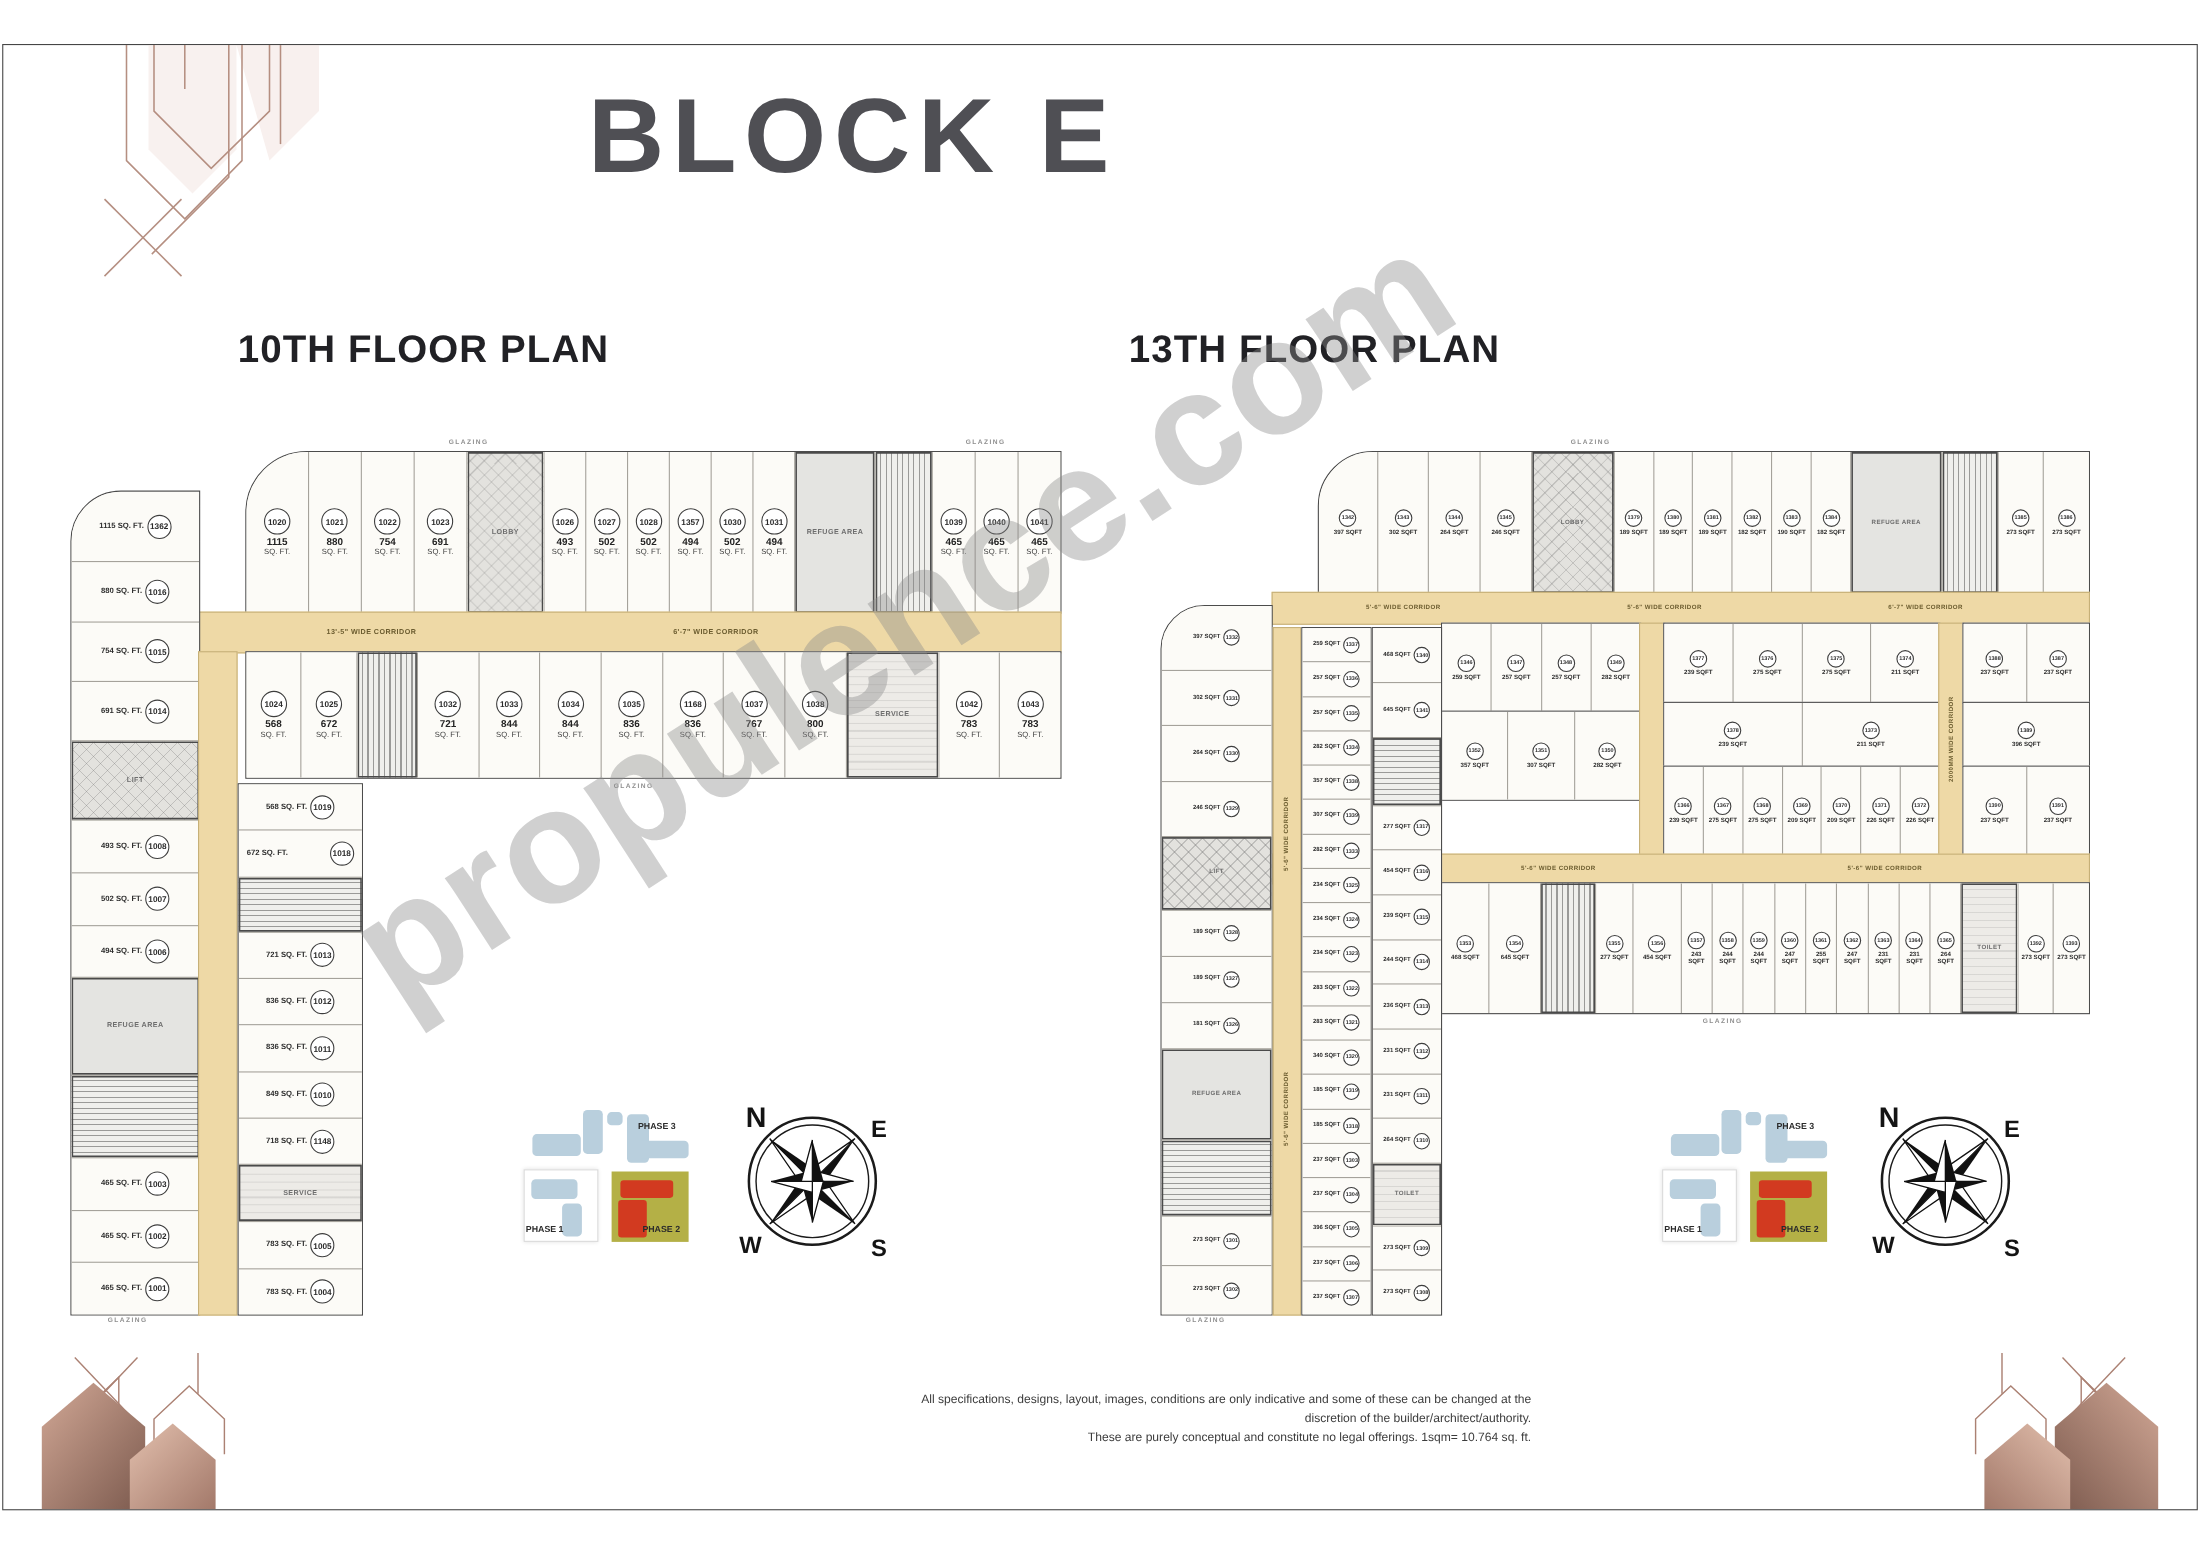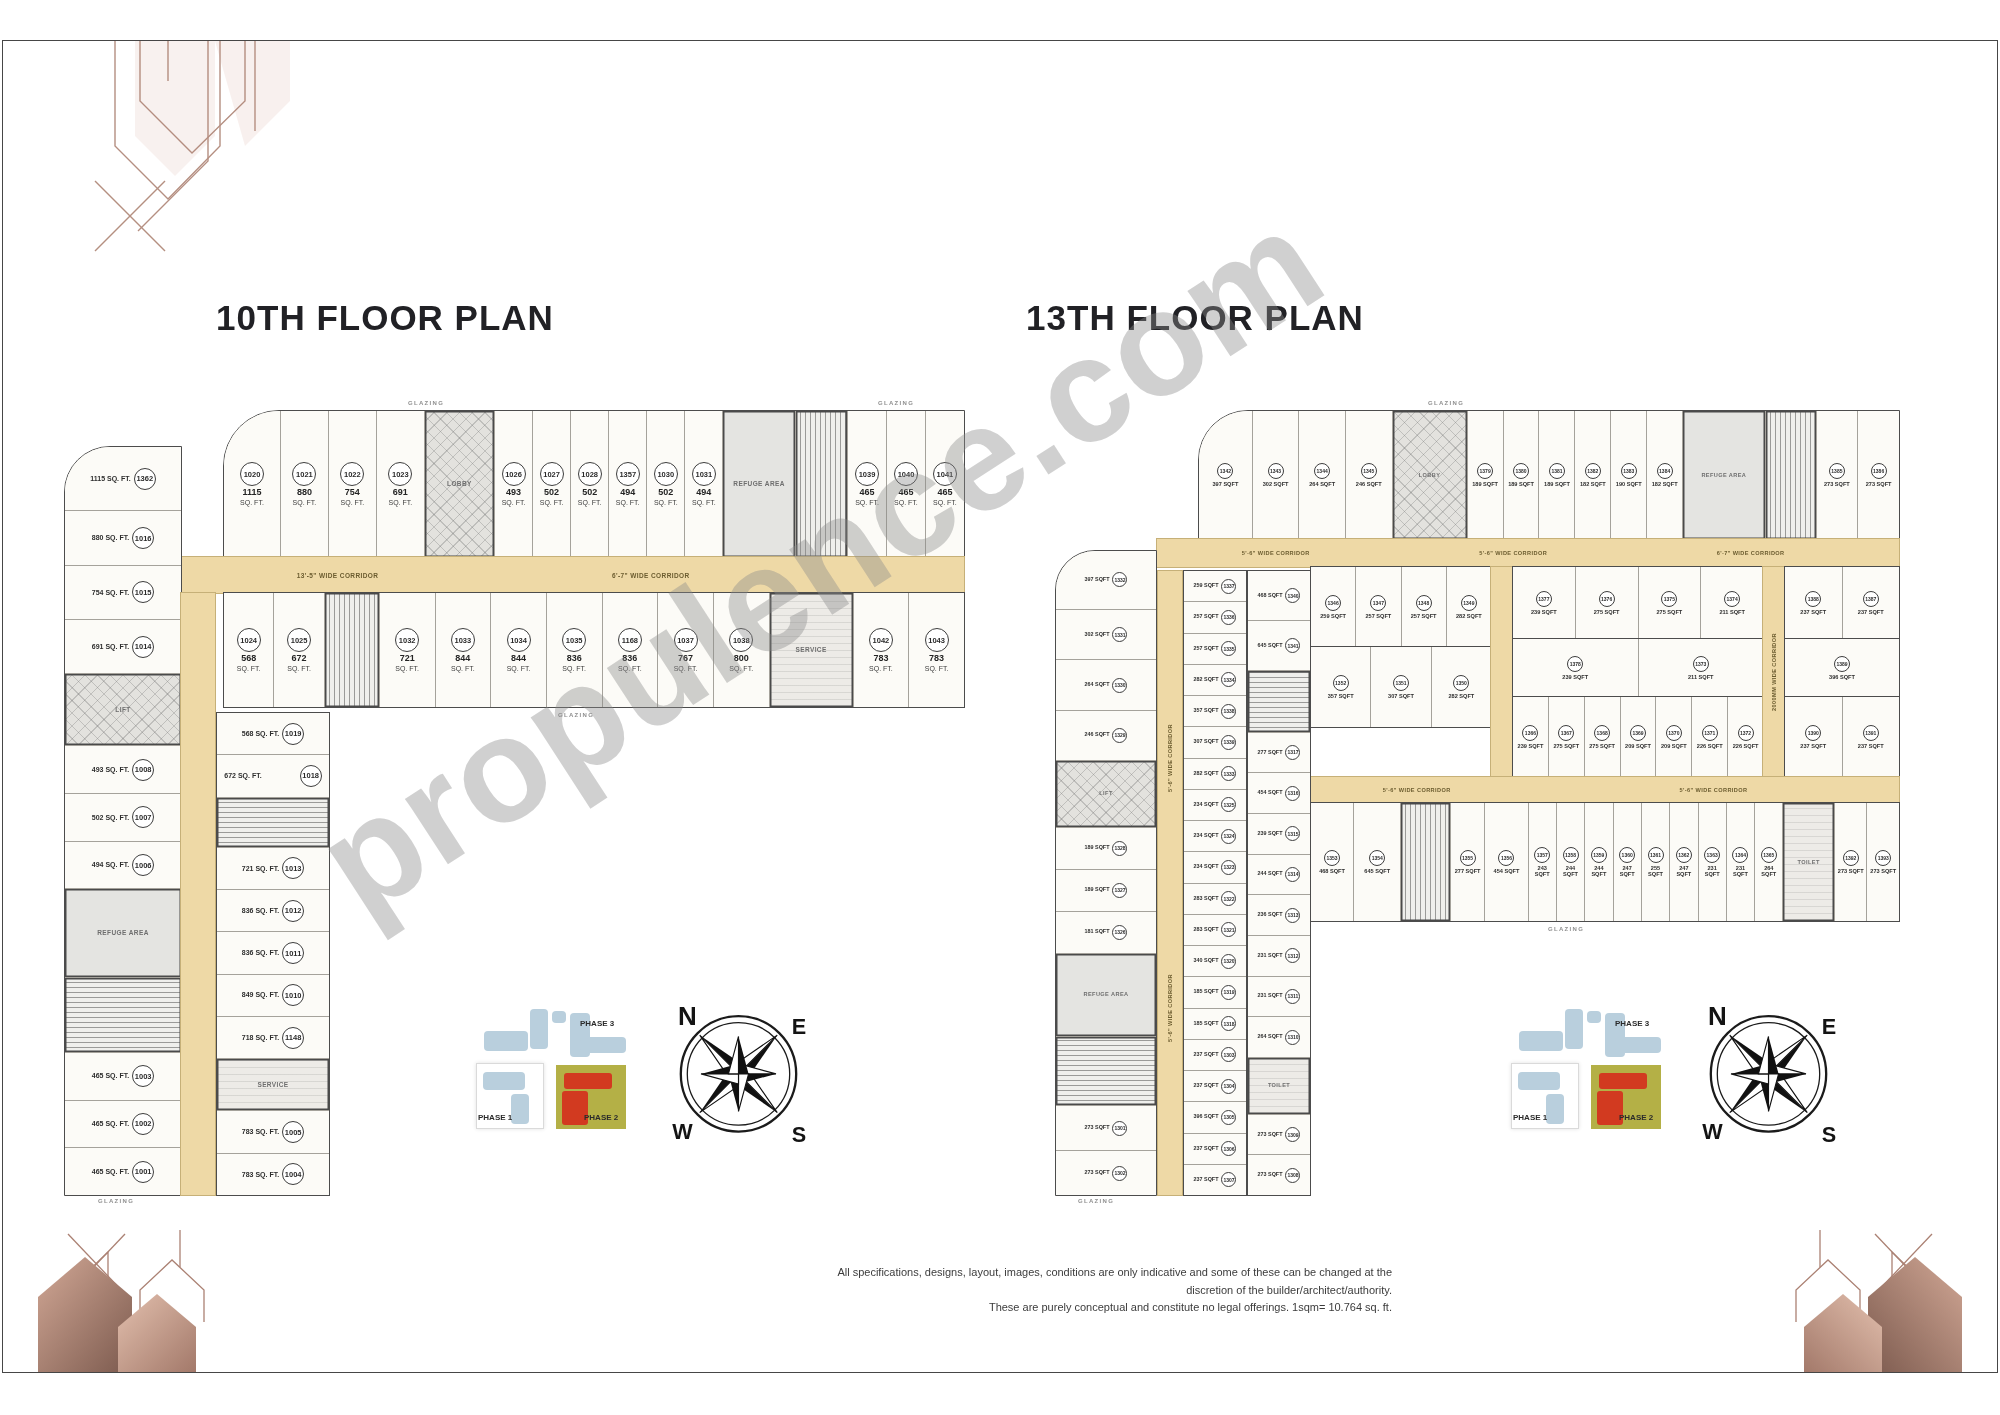--- a/index.html
+++ b/index.html
@@ -121,20 +121,21 @@
           <path d="M95,12 L38,72"></path>
         <path d="M45,112 V62 L78,30 V85"></path>
         <path d="M110,100 V68 L142,38 L174,68 V100"></path>
         <path d="M150,45 V8"></path>
       </g>
       <path d="M8,150 V75 L55,35 L102,75 V150 Z" fill="url(#cop1)"></path>
       <path d="M88,150 V105 L127,72 L166,105 V150 Z" fill="url(#cop2)"></path>
     </svg>
   </div>
 
+  <div class="page-title">BLOCK E</div>
   <div class="plan-heading" id="h10">10TH FLOOR PLAN</div>
   <div class="plan-heading" id="h13">13TH FLOOR PLAN</div>
 
   <div class="plan" id="plan0">
       <span class="glz" style="left: 350px; top: 0px;">GLAZING</span>
       <span class="glz" style="left: 820px; top: 0px;">GLAZING</span>
       <div class="strip row" style="left: 165px; top: 10px; width: 740px; height: 146px; border-radius: 56px 0px 0px;">
         <div class="unit" style="flex: 1.2 1 0px;">
           <span class="badge" style="width: 22px; height: 22px; font-size: 7.5px;">1020</span>
           <span class="val" style="font-size: 9px;">1115</span>

